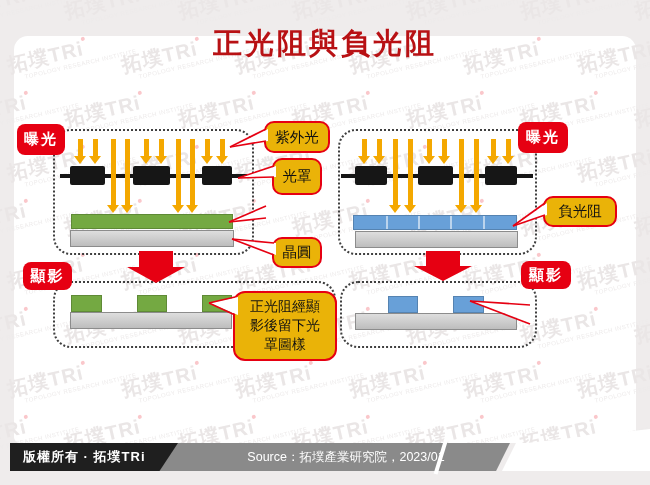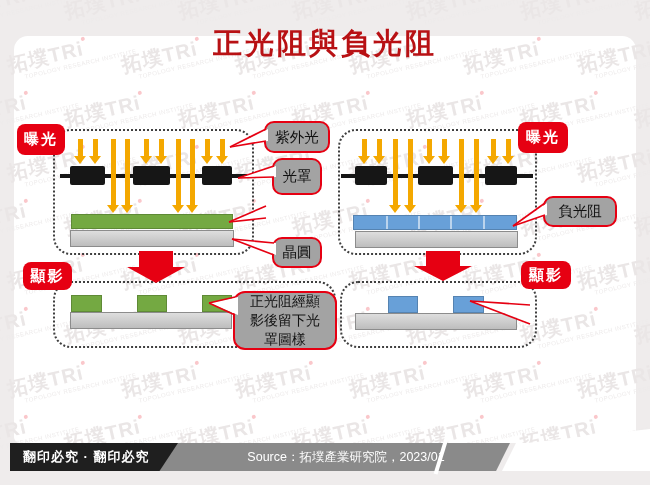--- a/index.html
+++ b/index.html
@@ -32,23 +32,23 @@
   
   .uv-arrow{position:absolute;width:13px;z-index:5;}
   .uv-shaft{width:5px;margin:0 auto;background:var(--arrow-orange);}
   .uv-head{width:0;height:0;border-left:6.5px solid transparent;border-right:6.5px solid transparent;
         border-top:8px solid var(--arrow-orange);}
   
   .badge{position:absolute;z-index:9;background:var(--accent-red);color:#fff;
         font-size:15px;font-weight:bold;letter-spacing:2px;border-radius:8px;
         display:flex;align-items:center;justify-content:center;}
   
-  .callout{position:absolute;z-index:7;background:#a3a3a3;border:2px solid var(--accent-red);
+  .callout{position:absolute;z-index:7;background:#eab308;border:2px solid var(--accent-red);
         border-radius:10px;display:flex;align-items:center;justify-content:center;
-        font-size:14.5px;color:#111;box-sizing:border-box;}
+        font-size:14.5px;color:#111;box-sizing:border-box;font-family:Liberation Mono, monospace;}
   .callout.big{border-radius:12px;font-size:14px;line-height:19px;text-align:center;
         padding:2px 10px;}
   
   .overlay{position:absolute;inset:0;z-index:8;pointer-events:none;}
   .lead-line{stroke:var(--accent-red);stroke-width:1.6;fill:none;}
   .lead-fill{fill:#ffffff;stroke:none;}
   .red-arrow{fill:var(--accent-red);}
   
   .f-gray{position:absolute;left:12px;top:443px;width:498px;height:28px;z-index:10;
         background:var(--footer-gray);clip-path:polygon(0 0,100% 0,97.2% 100%,0 100%);}
@@ -411,21 +411,21 @@
 
   <div class="badge" style="left:17px;top:124px;width:48px;height:31px;">曝光</div>
   <div class="badge" style="left:518px;top:122px;width:50px;height:31px;">曝光</div>
   <div class="badge" style="left:23px;top:262px;width:49px;height:28px;">顯影</div>
   <div class="badge" style="left:521px;top:261px;width:50px;height:28px;">顯影</div>
 
   <div class="callout" style="left:264px;top:121px;width:66px;height:32px;">紫外光</div>
   <div class="callout" style="left:272px;top:158px;width:50px;height:37px;">光罩</div>
   <div class="callout" style="left:543px;top:196px;width:74px;height:31px;">負光阻</div>
   <div class="callout" style="left:272px;top:237px;width:50px;height:31px;">晶圓</div>
-  <div class="callout big" style="left:233px;top:291px;width:104px;height:59px;">正光阻經顯影後留下光罩圖樣</div>
+  <div class="callout big" style="left:233px;top:291px;width:104px;height:70px;">正光阻經顯影後留下光罩圖樣</div>
 
   <div class="f-gray"></div>
   <div class="f-slash"></div>
-  <div class="f-black">翻印必究 · 翻印必究</div>
+  <div class="f-black">版權所有 · 拓墣TRi</div>
   <div class="f-source">Source：拓墣產業研究院，2023/01</div>
   <div class="f-white-tri"></div>
   <div class="f-white"></div>
 </div>
 
 </body></html>

